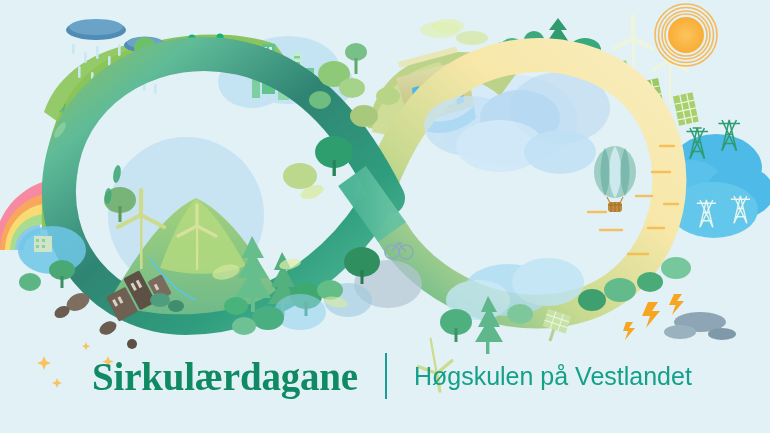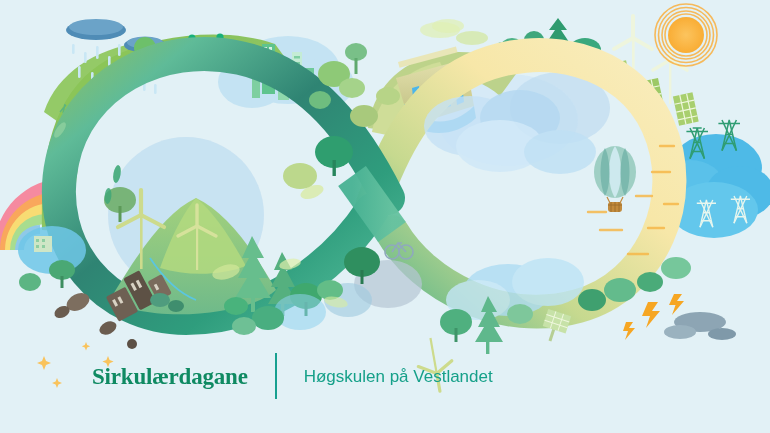--- a/index.html
+++ b/index.html
@@ -13,35 +13,35 @@
 
   
   .lockup{
     position:absolute;left:0;top:348px;width:770px;height:56px;
     display:flex;align-items:center;
   }
   .brand-title{
     margin-left:92px;
     font-family:"Liberation Serif", serif;
     font-weight:700;
-    font-size:23px;
+    font-size:39px;
     letter-spacing:-0.2px;
     color:#0f8a62;
     white-space:nowrap;
     line-height:1;
   }
   .divider{
     width:2px;height:46px;background:#17a090;
     margin-left:27px;margin-right:27px;
     flex:0 0 auto;
   }
   .brand-sub{
     font-family:"Liberation Sans", sans-serif;
     font-weight:400;
-    font-size:17px;
+    font-size:25px;
     color:#15a089;
     white-space:nowrap;
     line-height:1;
   }
 </style>
 </head>
 <body>
 
 <div id="stage">
 

